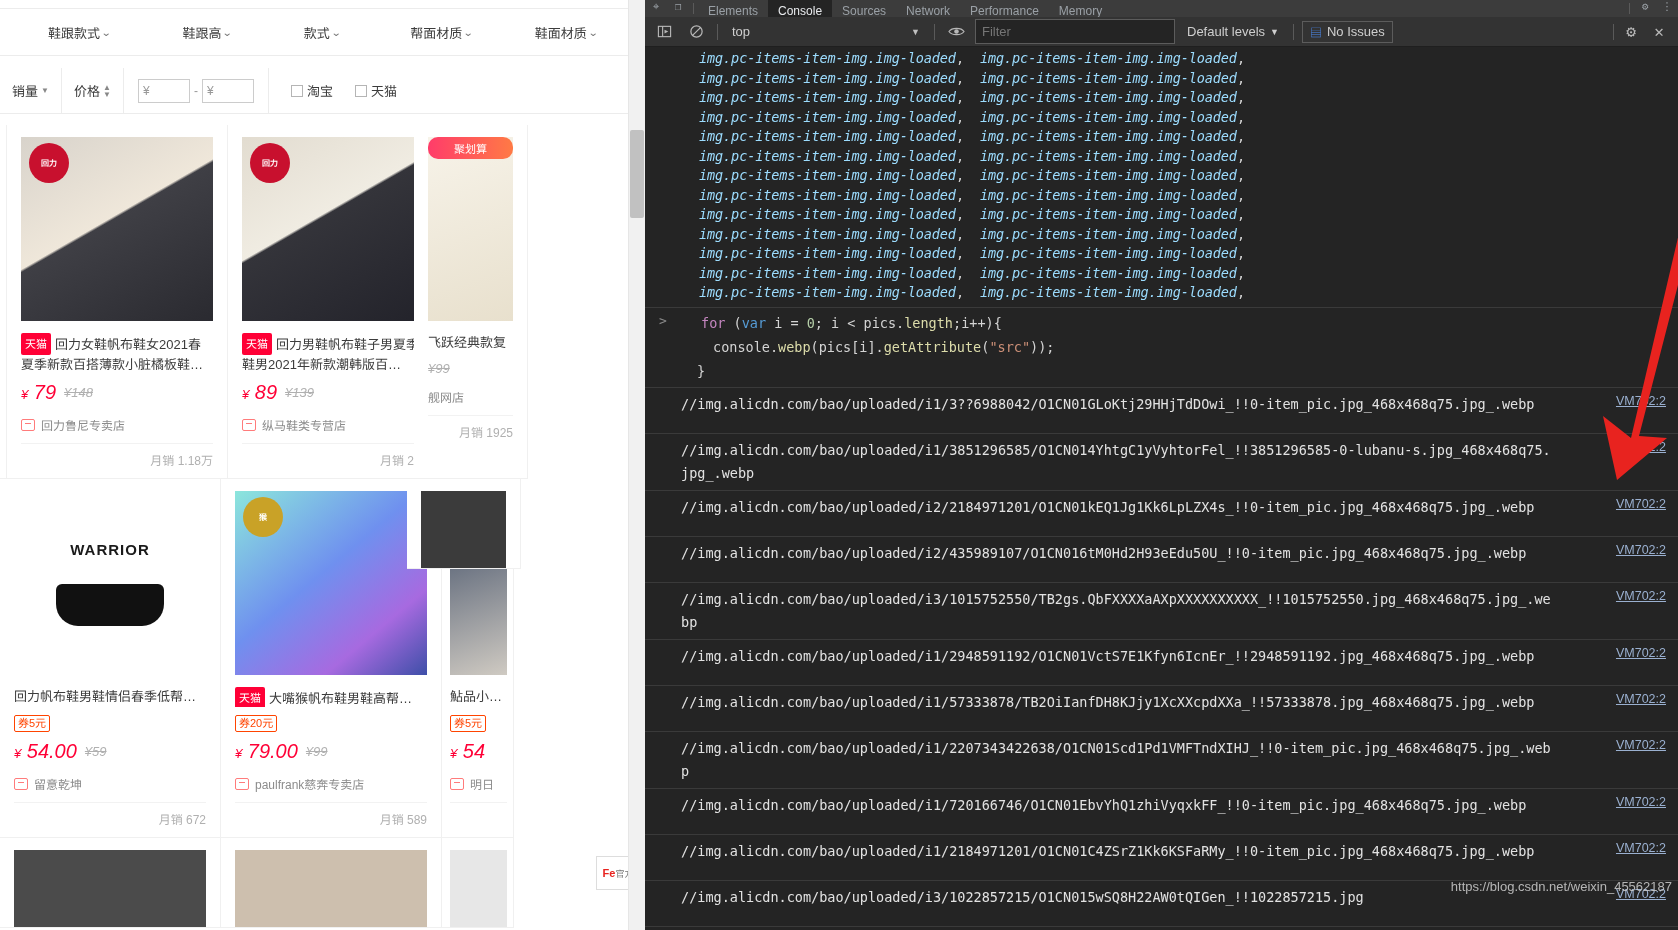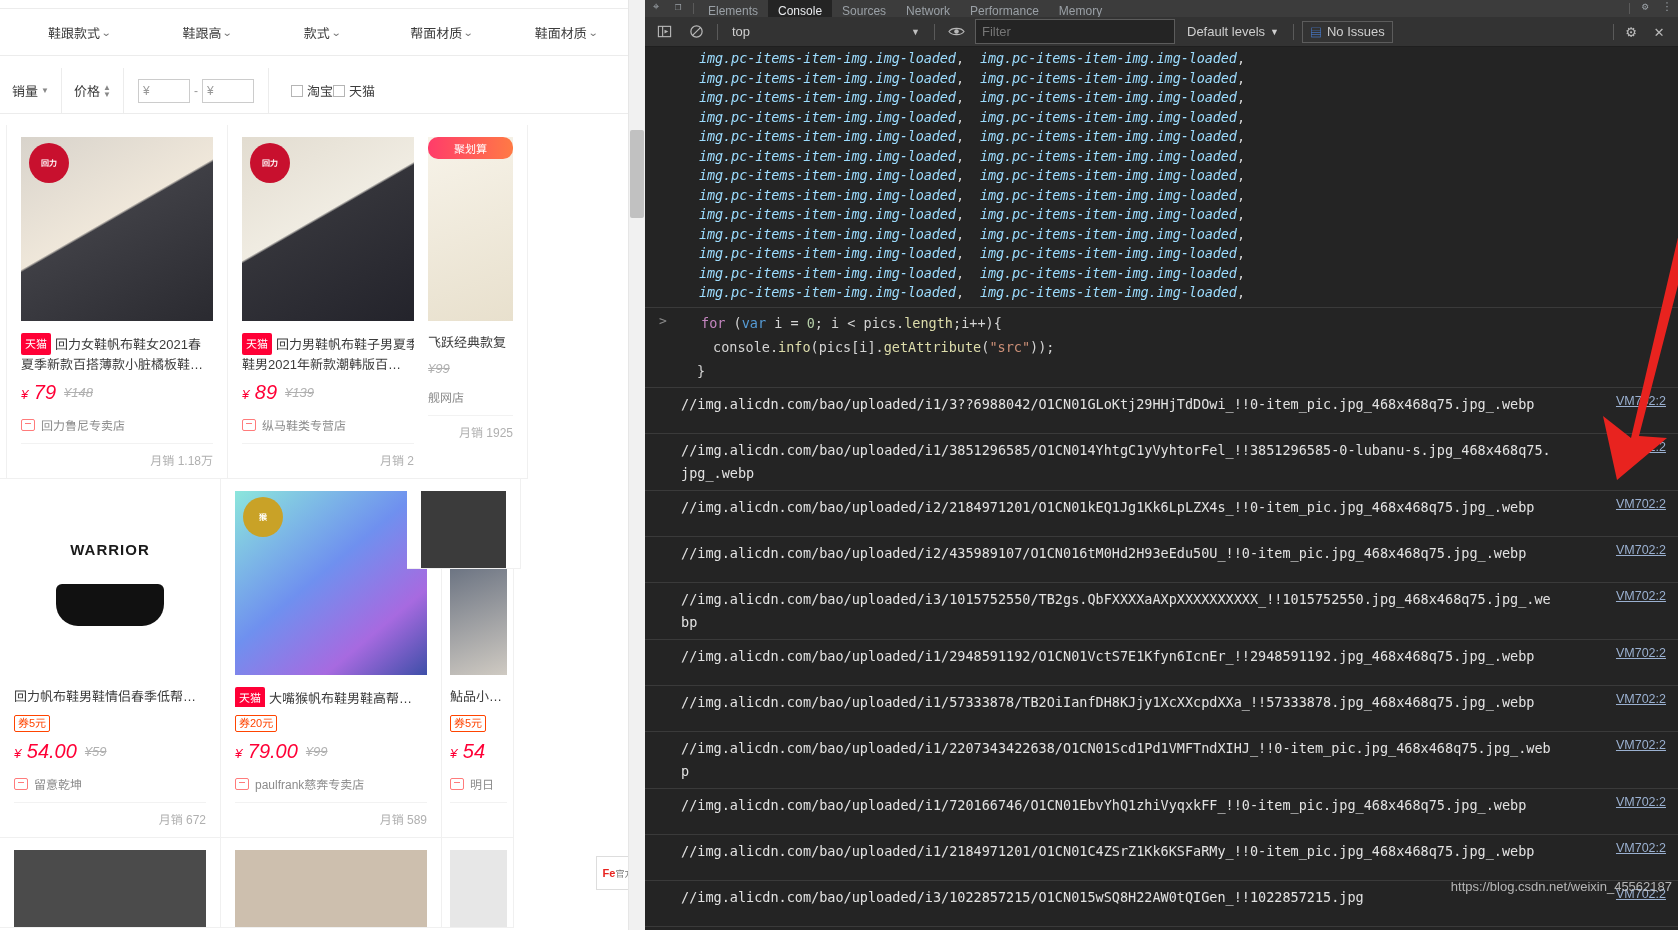--- a/index.html
+++ b/index.html
@@ -58,21 +58,21 @@
   .arrow-ud { font-size: 8px; color: #888; line-height: 7px; display:flex; flex-direction:column;}
   .price-range {
     height: 46px; display: flex; align-items: center; gap: 4px;
     padding: 0 14px; border-right: 1px solid #ececec;
   }
   .pinput {
     width: 52px; height: 24px; border: 1px solid #ccc; background: #fff;
     font-size: 12px; color: #999; padding-left: 4px; line-height: 22px;
   }
   .dash { color: #999; font-size: 12px; }
-  .chk-group { display: flex; padding-left: 22px; }
+  .chk-group { display: flex; gap: 22px; padding-left: 22px; }
   .chk { display: flex; align-items: center; gap: 4px; font-size: 13px; color: #3c3c3c; }
   .chk .box { width: 12px; height: 12px; border: 1px solid #b5b5b5; background: #fff; display:inline-block;}
 
   
   .grid {
     position: absolute; left: 0; top: 125px; width: 628px;
     display: flex; flex-wrap: wrap;
   }
   .card {
     width: 221px; border-right: 1px solid #f0f0f0; border-bottom: 1px solid #f0f0f0;
@@ -561,21 +561,21 @@
         <div class="sel-line"><span>img.pc-items-item-img.img-loaded</span><span class="sep">,</span>&nbsp;&nbsp;<span>img.pc-items-item-img.img-loaded</span><span class="sep">,</span></div>
         <div class="sel-line"><span>img.pc-items-item-img.img-loaded</span><span class="sep">,</span>&nbsp;&nbsp;<span>img.pc-items-item-img.img-loaded</span><span class="sep">,</span></div>
         <div class="sel-line"><span>img.pc-items-item-img.img-loaded</span><span class="sep">,</span>&nbsp;&nbsp;<span>img.pc-items-item-img.img-loaded</span><span class="sep">,</span></div>
         <div class="sel-line"><span>img.pc-items-item-img.img-loaded</span><span class="sep">,</span>&nbsp;&nbsp;<span>img.pc-items-item-img.img-loaded</span><span class="sep">,</span></div>
         <div class="sel-line"><span>img.pc-items-item-img.img-loaded</span><span class="sep">,</span>&nbsp;&nbsp;<span>img.pc-items-item-img.img-loaded</span><span class="sep">,</span></div>
       </div>
 
       <div class="code-block">
         <span class="code-arrow">&gt;</span>
         <div class="code-line"><span class="kw">for</span><span> (</span><span class="kw2">var</span><span> i = </span><span class="num">0</span><span>; i &lt; pics.</span><span class="fn">length</span><span>;i++){</span></div>
-        <div class="code-line" style="padding-left:68px"><span>console.</span><span class="fn">info</span><span>(pics[i].</span><span class="fn">getAttribute</span><span>(</span><span class="str">"src"</span><span>));</span></div>
+        <div class="code-line" style="padding-left:68px"><span>console.</span><span class="fn">webp</span><span>(pics[i].</span><span class="fn">getAttribute</span><span>(</span><span class="str">"src"</span><span>));</span></div>
         <div class="code-line" style="padding-left:52px">}</div>
       </div>
 
       <div id="log-list">
           <div class="log-row">
             <div class="log-text">//img.alicdn.com/bao/uploaded/i1/3??6988042/O1CN01GLoKtj29HHjTdDOwi_!!0-item_pic.jpg_468x468q75.jpg_.webp</div>
             <a class="log-src">VM702:2</a>
           </div>
           <div class="log-row">
             <div class="log-text">//img.alicdn.com/bao/uploaded/i1/3851296585/O1CN014YhtgC1yVyhtorFel_!!3851296585-0-lubanu-s.jpg_468x468q75.jpg_.webp</div>

